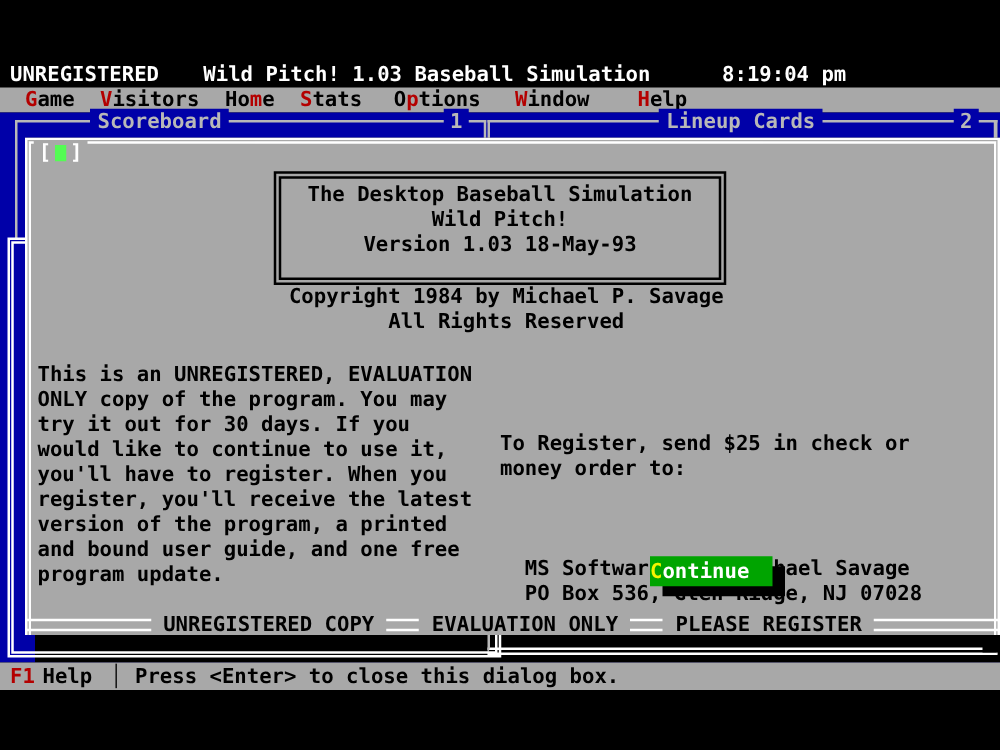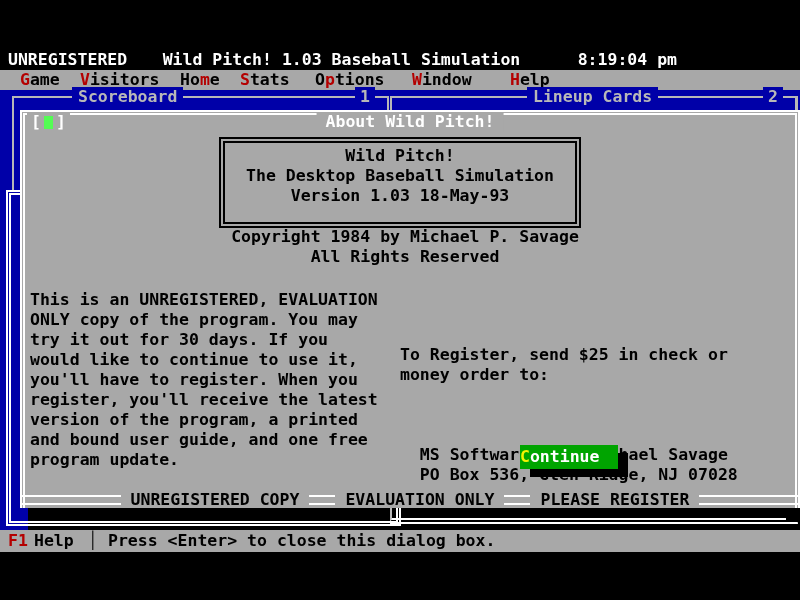--- a/index.html
+++ b/index.html
@@ -115,25 +115,24 @@
     </div>
 
     <div class="abs" id="left-win"></div>
 
     <div class="abs" id="shadow-right"></div>
     <div class="abs" id="shadow-right-line"></div>
 
     <div class="abs" id="dialog">
 
       <span id="close-box">[<span class="sq"></span>]</span>
-      <span id="dlg-title">About Wild Pitch!</span>
 
       <div id="about-box">
+        <div>The Desktop Baseball Simulation</div>
         <div>Wild Pitch!</div>
-        <div>The Desktop Baseball Simulation</div>
         <div>Version 1.03 18-May-93</div>
       </div>
 
       <div id="copyright">
         <div>Copyright 1984 by Michael P. Savage</div>
         <div>All Rights Reserved</div>
       </div>
 
       <pre id="body-left">This is an UNREGISTERED, EVALUATION
 ONLY copy of the program. You may

